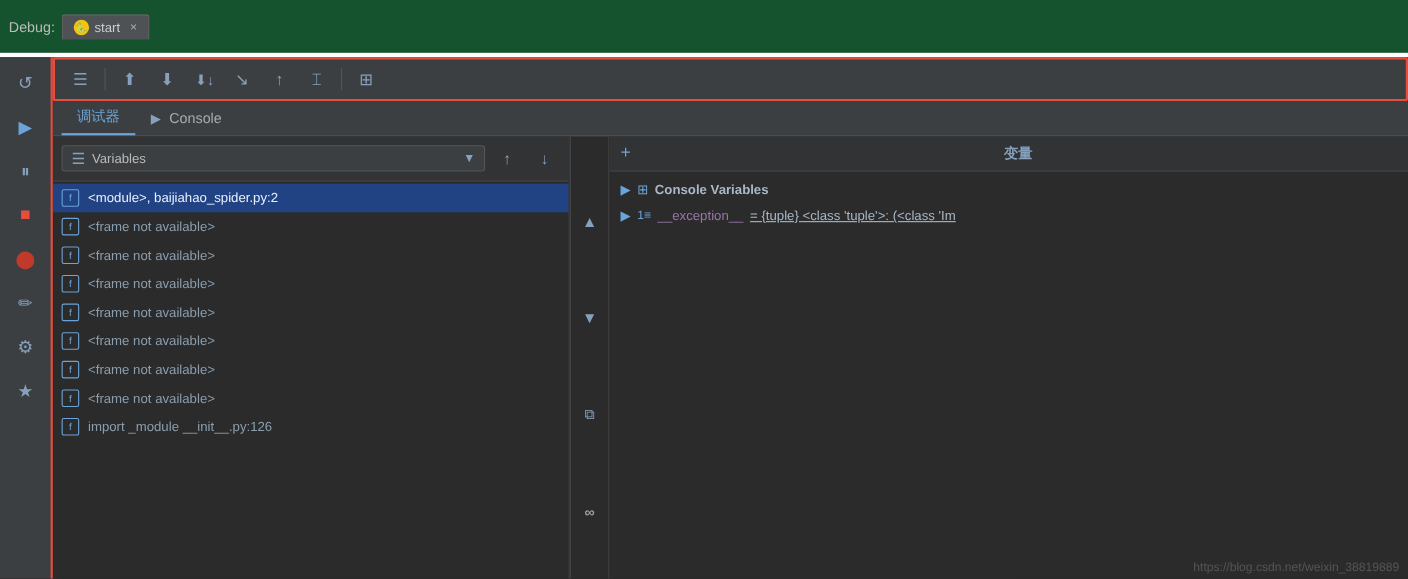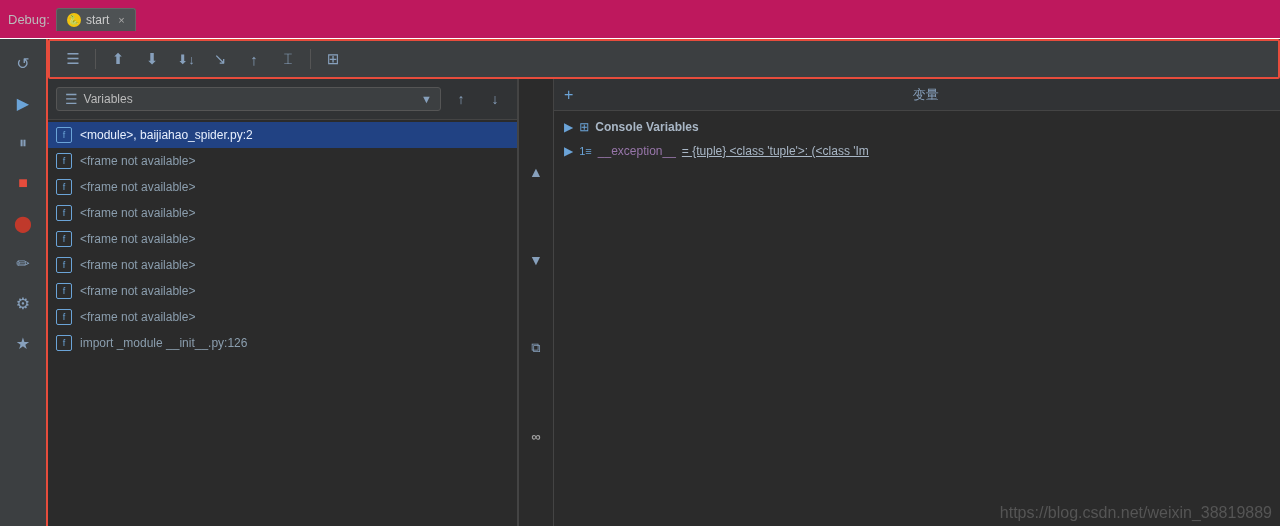--- a/index.html
+++ b/index.html
@@ -10,23 +10,23 @@
       color: #a9b7c6;
       width: 1280px;
       height: 526px;
       overflow: hidden;
     }
 
     
     .tab-bar {
       display: flex;
       align-items: center;
-      background: #be185d;
-      height: 39px;
-      border-bottom: 1px solid #ffffff;
+      background: #14532d;
+      height: 52px;
+      border-bottom: 4px solid #ffffff;
       padding-left: 8px;
     }
     .debug-label {
       color: #bbb;
       margin-right: 6px;
       font-size: 13px;
     }
     .tab-item {
       display: flex;
       align-items: center;
@@ -272,21 +272,21 @@
       display: flex;
       align-items: center;
       padding: 6px 10px;
       border-bottom: 1px solid #444;
       background: #313335;
       height: 32px;
     }
     .vars-title {
       color: #87a0bc;
       font-size: 13px;
-      font-weight: normal;
+      font-weight: bold;
       text-align: center;
       flex: 1;
     }
     .vars-list {
       flex: 1;
       overflow-y: auto;
       padding: 4px 0;
     }
     .var-item {
       display: flex;
@@ -311,21 +311,21 @@
       color: #a9b7c6;
       font-weight: bold;
     }
 
     
     .url-bar {
       position: absolute;
       bottom: 4px;
       right: 8px;
       color: #555;
-      font-size: 16px;
+      font-size: 11px;
     }
 
     
     ::-webkit-scrollbar { width: 6px; }
     ::-webkit-scrollbar-track { background: #2b2b2b; }
     ::-webkit-scrollbar-thumb { background: #555; border-radius: 3px; }
   </style>
 </head>
 <body>
 
@@ -359,20 +359,29 @@
       <div class="toolbar-btn">⬆</div>
       <div class="toolbar-btn">⬇</div>
       <div class="toolbar-btn" style="font-size:13px;">⬇↓</div>
       <div class="toolbar-btn">↘</div>
       <div class="toolbar-btn">↑</div>
       <div class="toolbar-btn">⌶</div>
       <div class="toolbar-sep"></div>
       <div class="toolbar-btn">⊞</div>
     </div>
 
+    <div class="sub-tabs">
+      <div class="sub-tab active">
+        <span>调试器</span>
+      </div>
+      <div class="sub-tab">
+        <span style="font-size:12px; color:#87a0bc; margin-right:4px;">▶</span>
+        <span>Console</span>
+      </div>
+    </div>
 
     <div class="panel-area">
 
       <div class="frames-panel">
         <div class="frames-toolbar">
           <div class="thread-selector">
             <span class="menu-icon">☰</span>
             <span>Variables</span>
             <span class="chevron">▼</span>
           </div>

